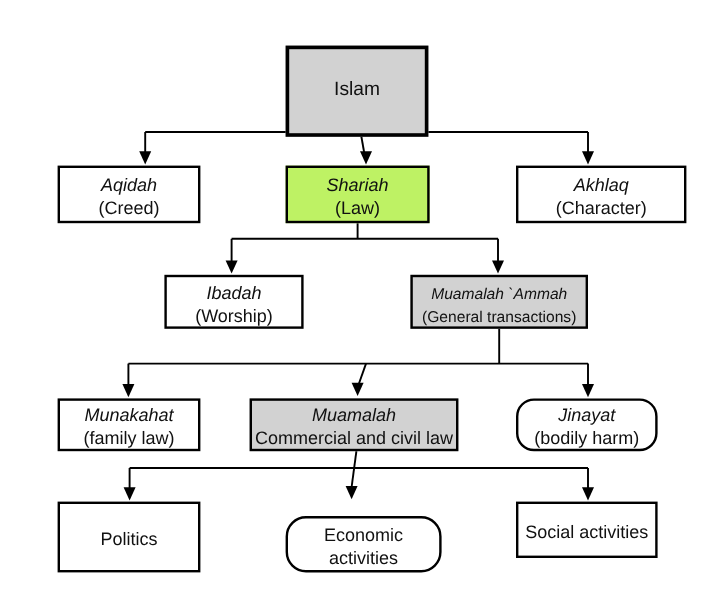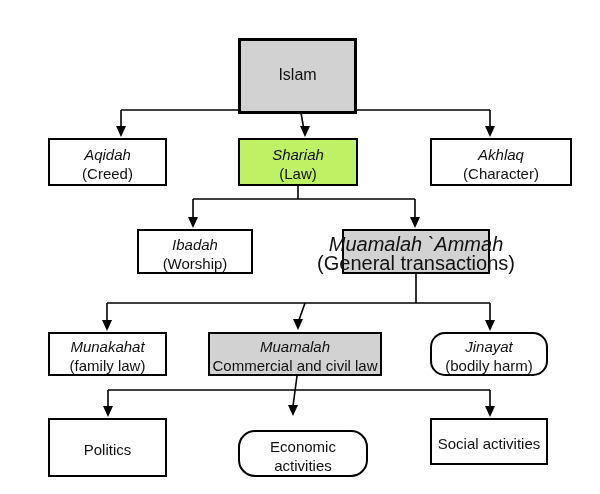--- a/index.html
+++ b/index.html
@@ -16,21 +16,21 @@
     display:flex;flex-direction:column;align-items:center;
     justify-content:center;padding-top:4px;
     font-size:15px;line-height:19px;text-align:center;
   }
   .node .term{font-style:italic;white-space:nowrap;}
   .node .desc{white-space:nowrap;}
   .node.root{
     border-width:3px;justify-content:center;padding-top:0;padding-bottom:4px;
     font-size:16px;
   }
-  .node.tight{font-size:20px;}
+  .node.tight{font-size:13px;}
   
   #n-islam   {left:238px;top:38px; width:119px;height:76px;}
   #n-aqidah  {left:48px; top:138px;width:119px;height:48px;}
   #n-shariah {left:238px;top:138px;width:120px;height:48px;}
   #n-akhlaq  {left:430px;top:138px;width:142px;height:48px;}
   #n-ibadah  {left:137px;top:229px;width:116px;height:45px;}
   #n-muamalah-ammah{left:342px;top:229px;width:148px;height:45px;}
   #n-munakahat{left:48px;top:332px;width:119px;height:44px;}
   #n-muamalah{left:208px;top:332px;width:174px;height:44px;}
   #n-jinayat {left:430px;top:332px;width:118px;height:44px;border-radius:15px;}

